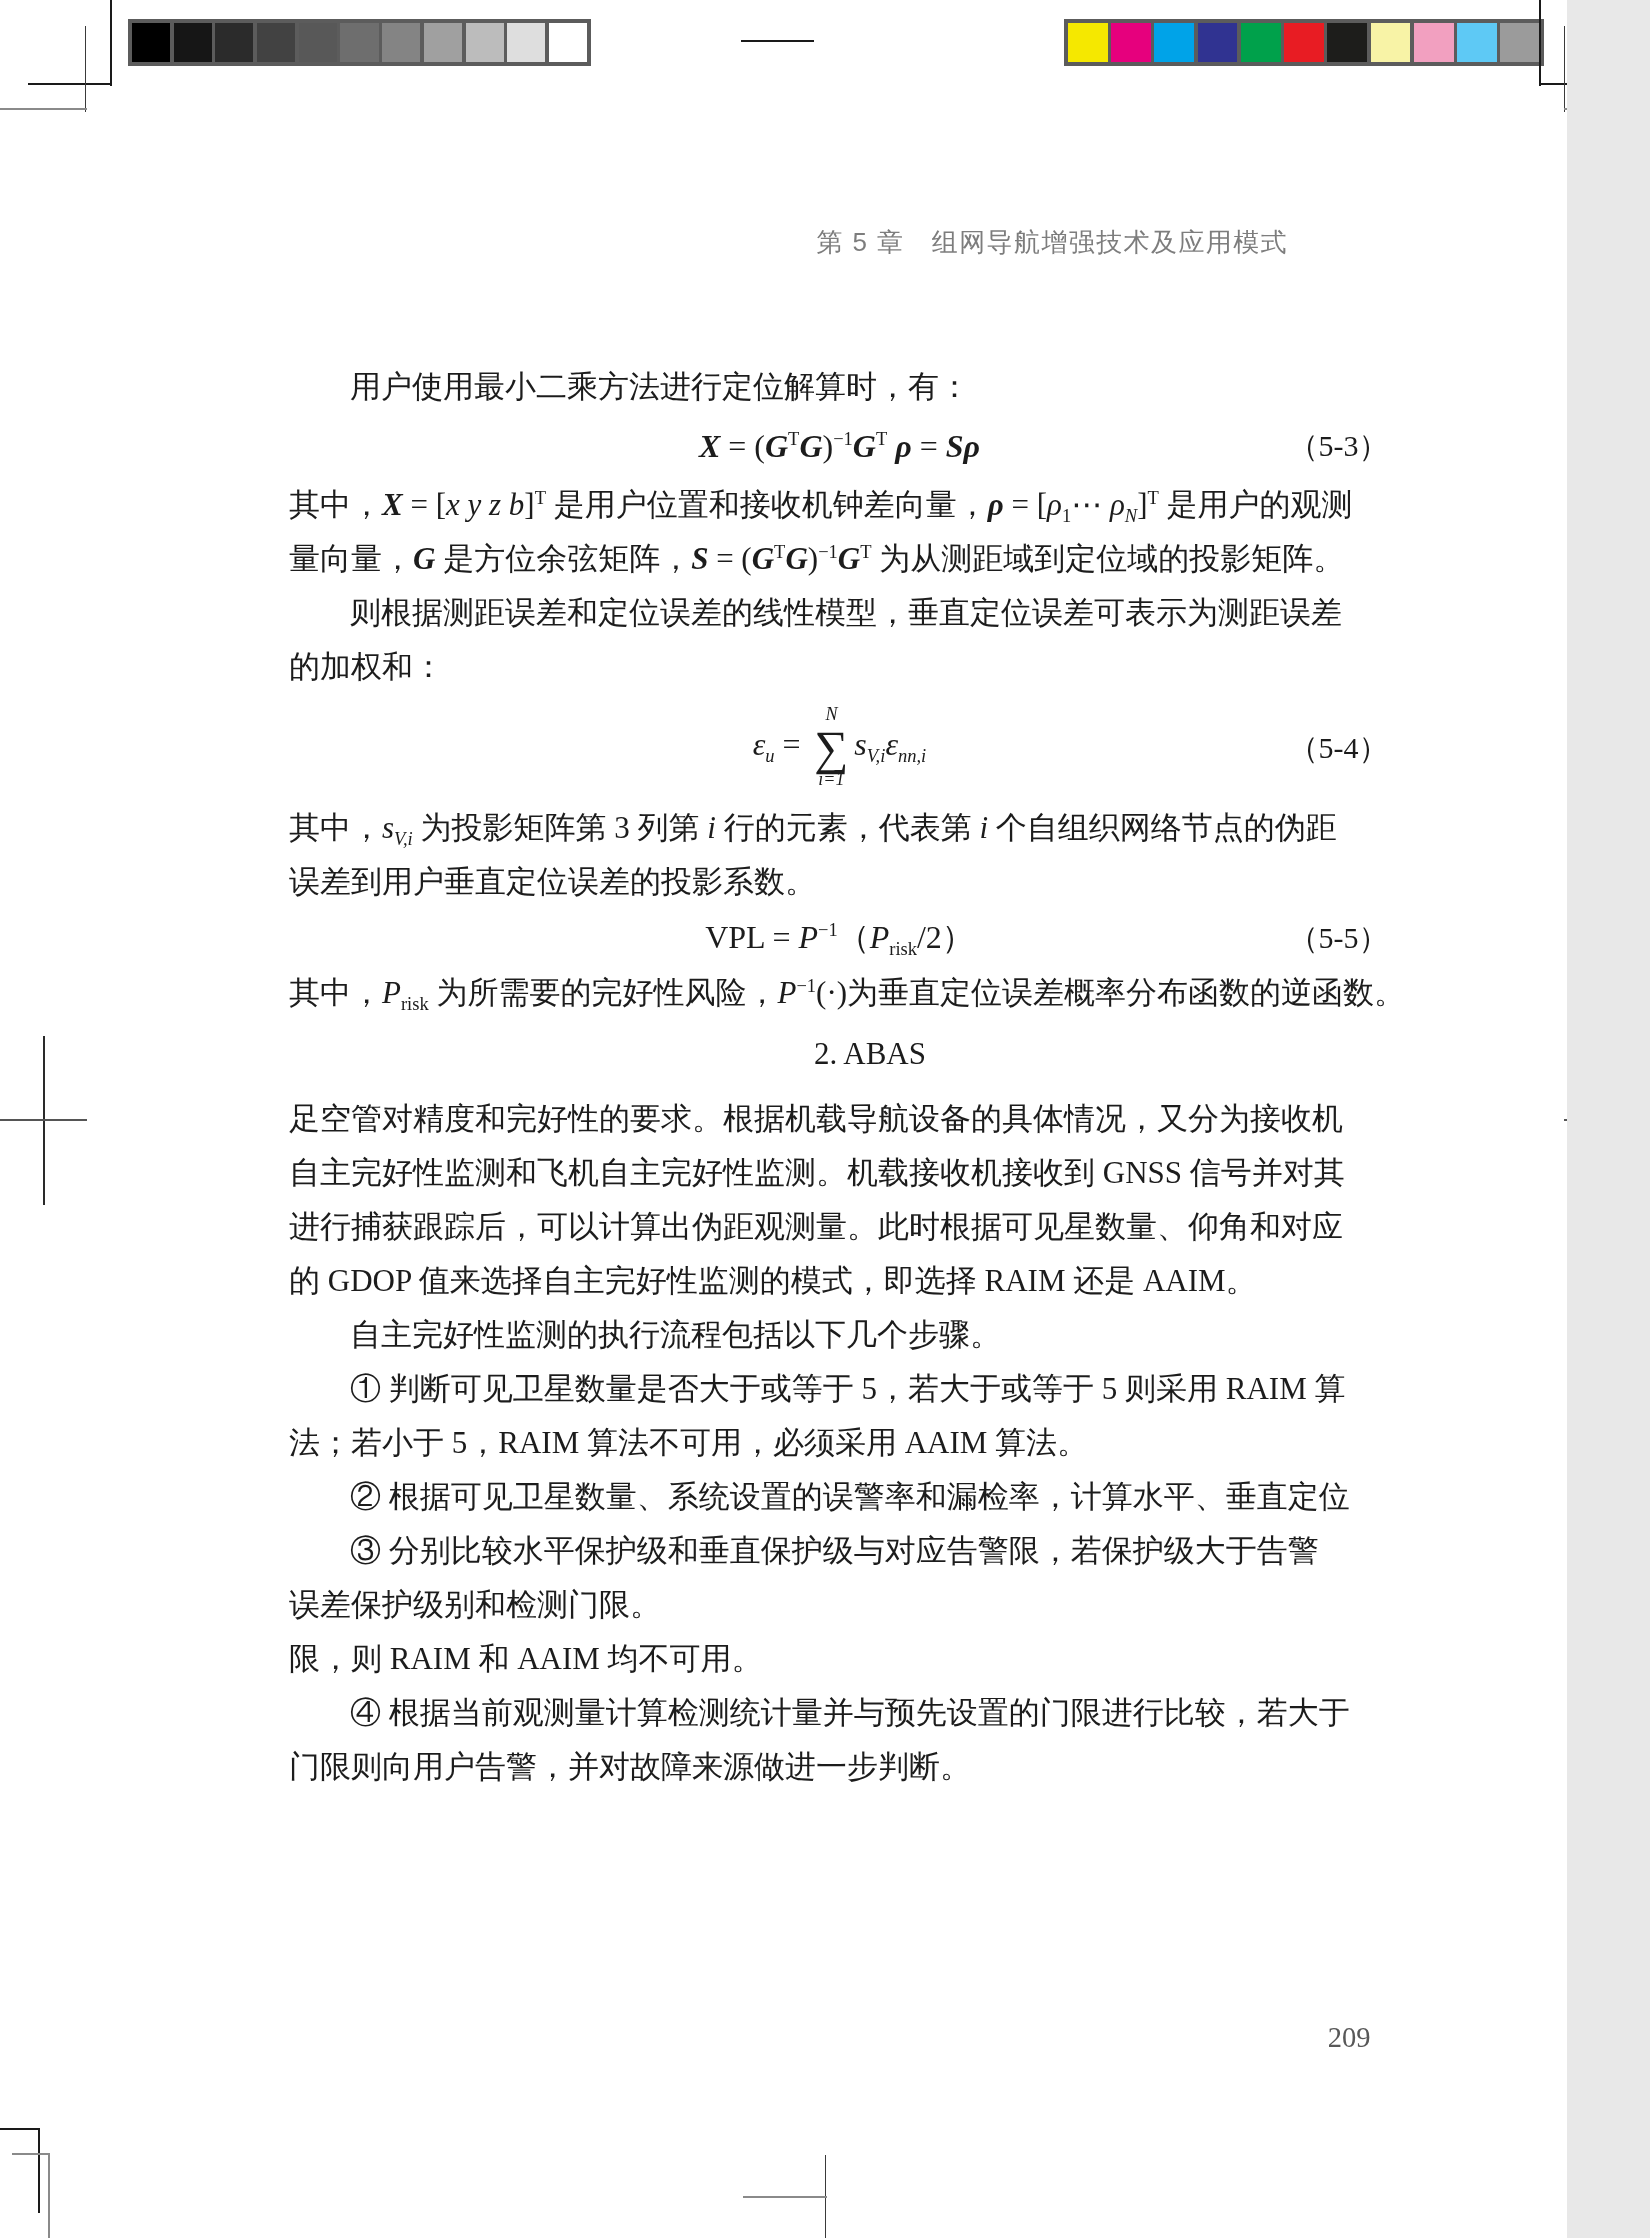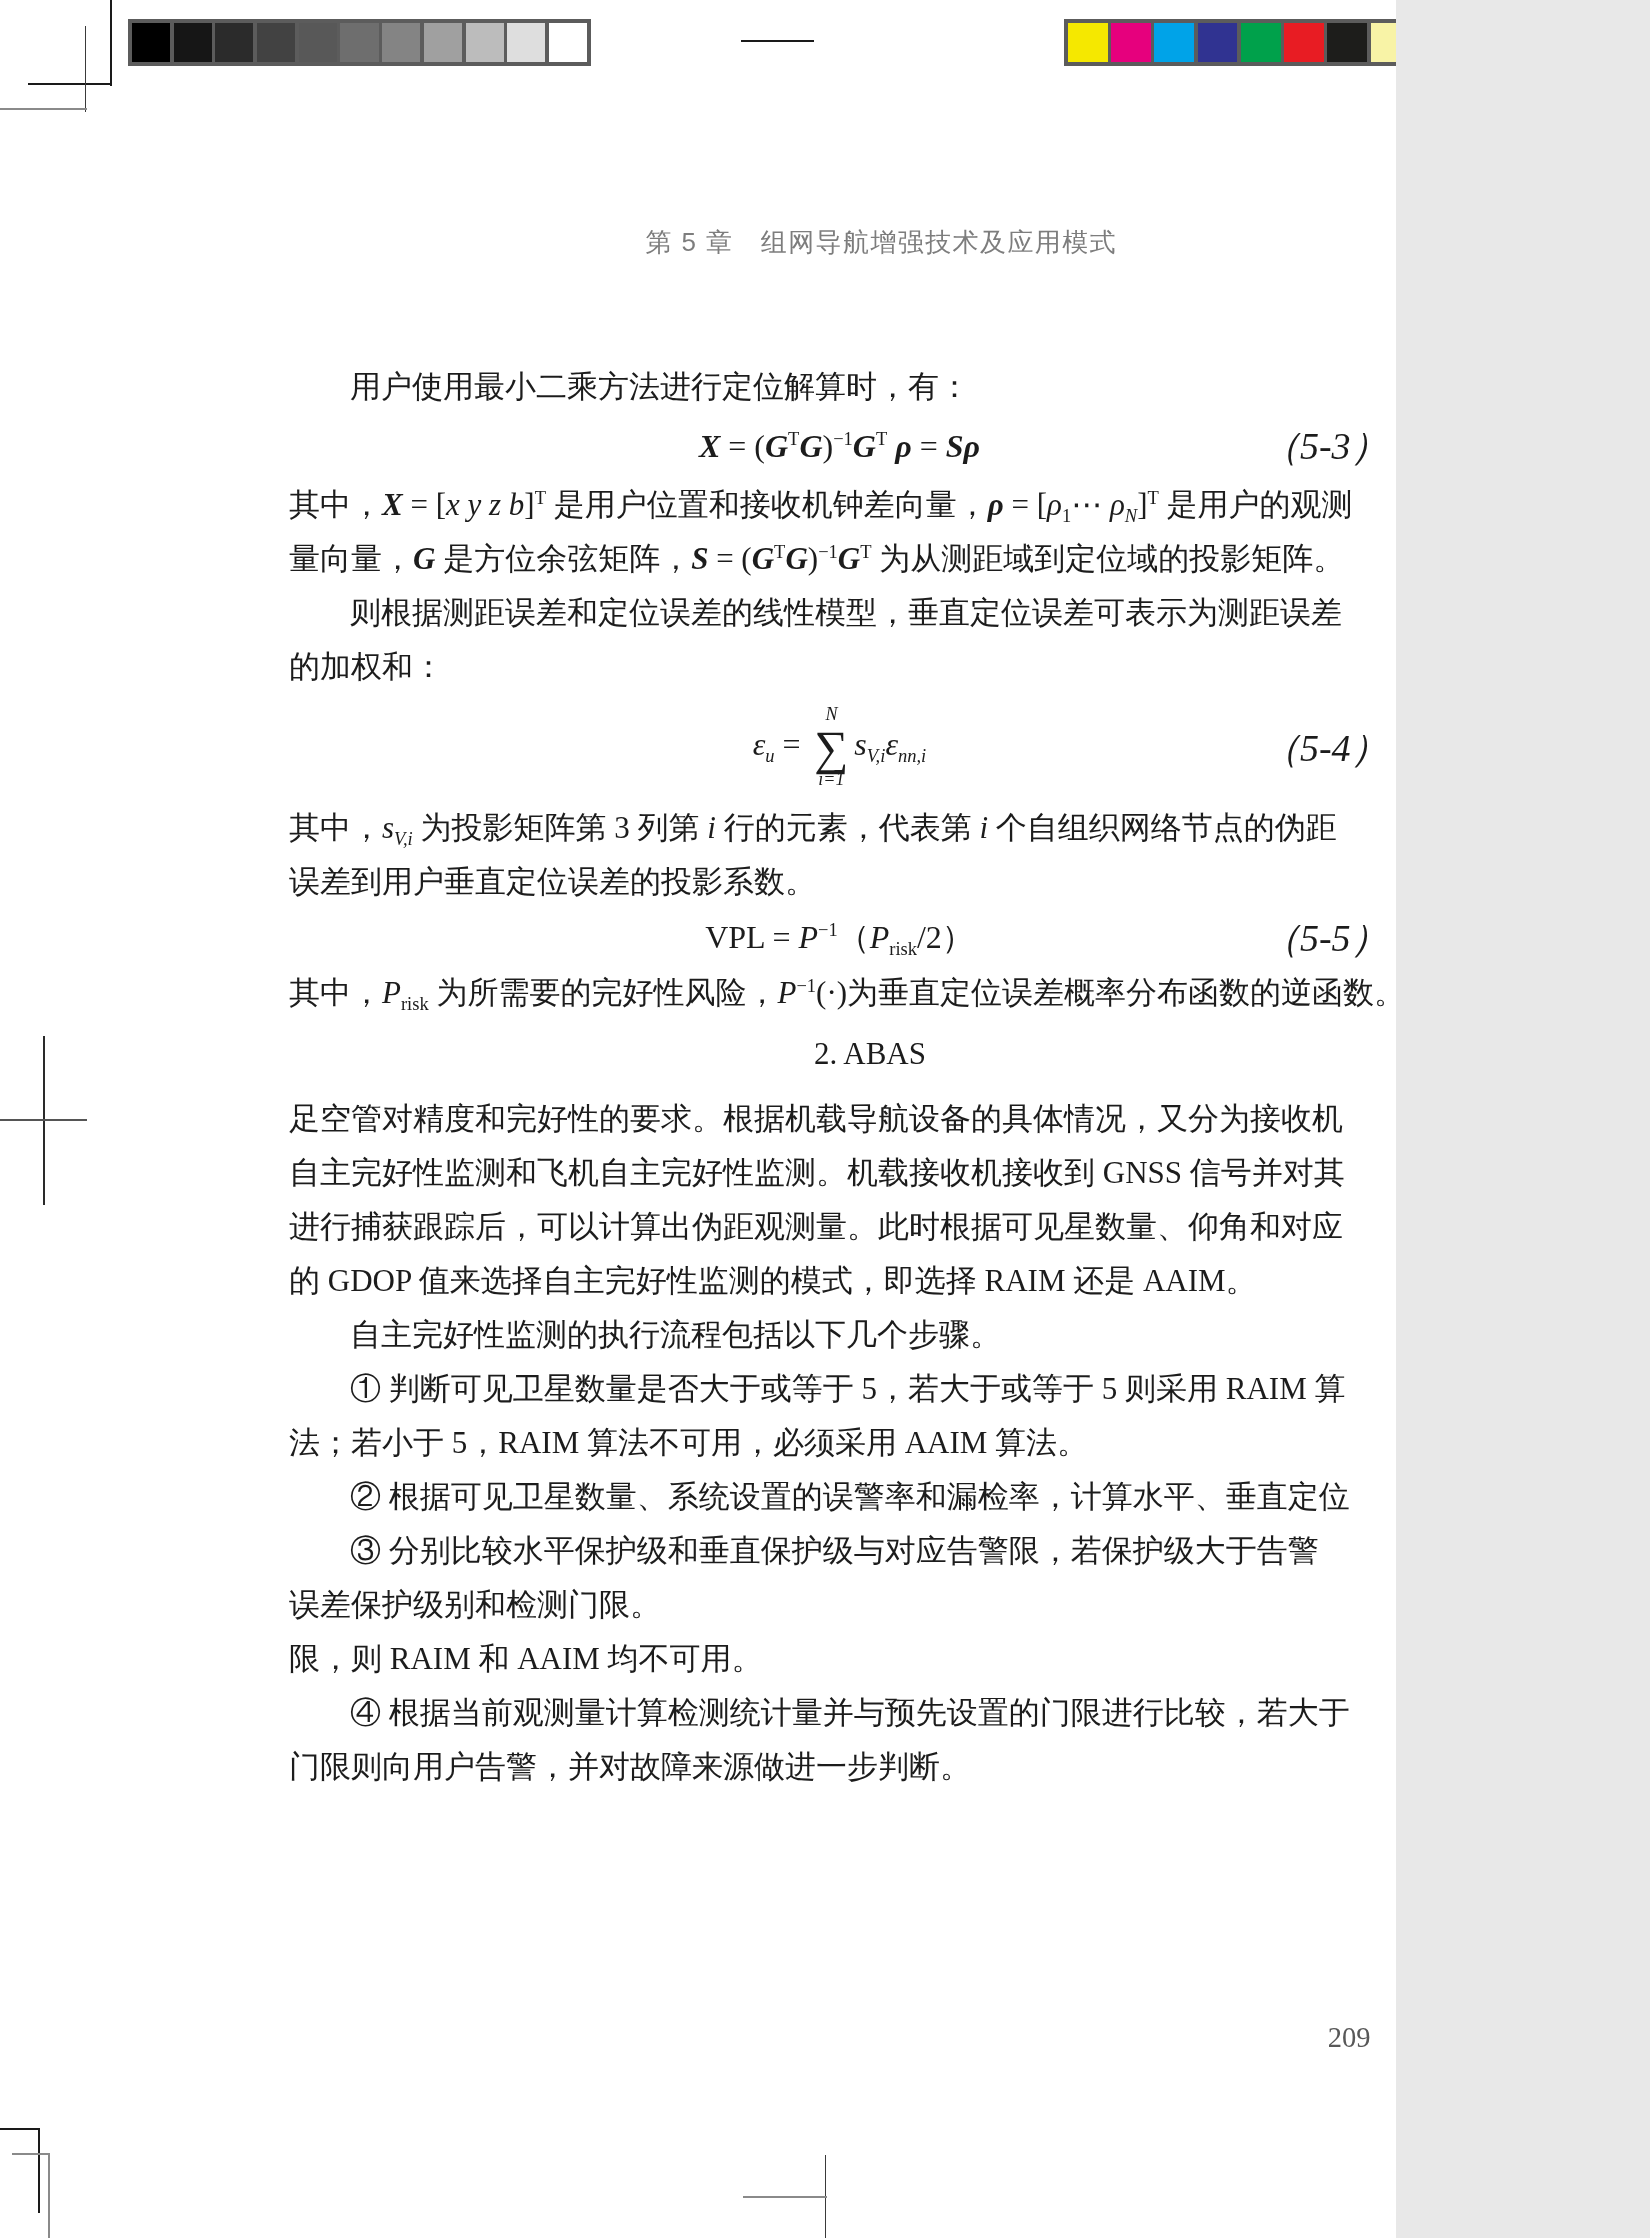--- a/index.html
+++ b/index.html
@@ -1,16 +1,16 @@
 <!DOCTYPE html>
 <html style="font-size:11.4px"><head>
 <meta charset="utf-8">
 <style>
   html,body{margin:0;padding:0;background:#e8e8e8;}
-  .page{position:relative;width:1396px;height:2239px;background:#ffffff;overflow:hidden;
+  .page{position:relative;width:1567px;height:2239px;background:#ffffff;overflow:hidden;
         font-family:"Liberation Serif",serif;color:#1c1c1c;}
   
   .mark{position:absolute;}
   
   .cal-bar{position:absolute;top:18.5px;height:47px;box-sizing:border-box;
            background:#5c5c5c;border:4.3px solid #5c5c5c;display:flex;gap:3.6px;}
   #graybar{left:128px;width:463px;}
   #colorbar{left:1064px;width:480px;}
   .cal-bar .sw{flex:1;}
   
@@ -20,21 +20,21 @@
   .content{position:absolute;left:289px;top:360px;width:1101px;font-size:31px;}
   .line{height:54px;line-height:54px;white-space:nowrap;}
   .line.indent{padding-left:61px;}
   .line.heading{margin:7.1px 0 11.4px;text-align:center;}
   .eq-line{position:relative;display:flex;align-items:center;justify-content:center;
            white-space:nowrap;font-family:"Liberation Serif",serif;}
   .eq-line.eq53{height:64px;}
   .eq-line.eq54{height:107px;}
   .eq-line.eq55{height:57px;}
   .eq-body{font-size:32px;}
-  .eq-tag{position:absolute;right:1.4px;top:50%;transform:translateY(-50%);font-size:38px;font-style:italic;}
+  .eq-tag{position:absolute;right:1.4px;top:50%;transform:translateY(-50%);font-size:30px;}
   
   .math{font-family:"Liberation Serif",serif;}
   .it{font-style:italic;}
   .bold{font-weight:bold;}
   .sup{font-size:18.5px;vertical-align:super;line-height:0;}
   .sub{font-size:18.5px;vertical-align:sub;line-height:0;}
   .sum{display:inline-flex;flex-direction:column;align-items:center;vertical-align:middle;
        margin:0 5.7px;line-height:1;}
   .sum-top,.sum-bot{font-size:18px;font-style:italic;line-height:1.1;}
   .sum-sym{font-size:48px;line-height:0.95;font-style:normal;}

